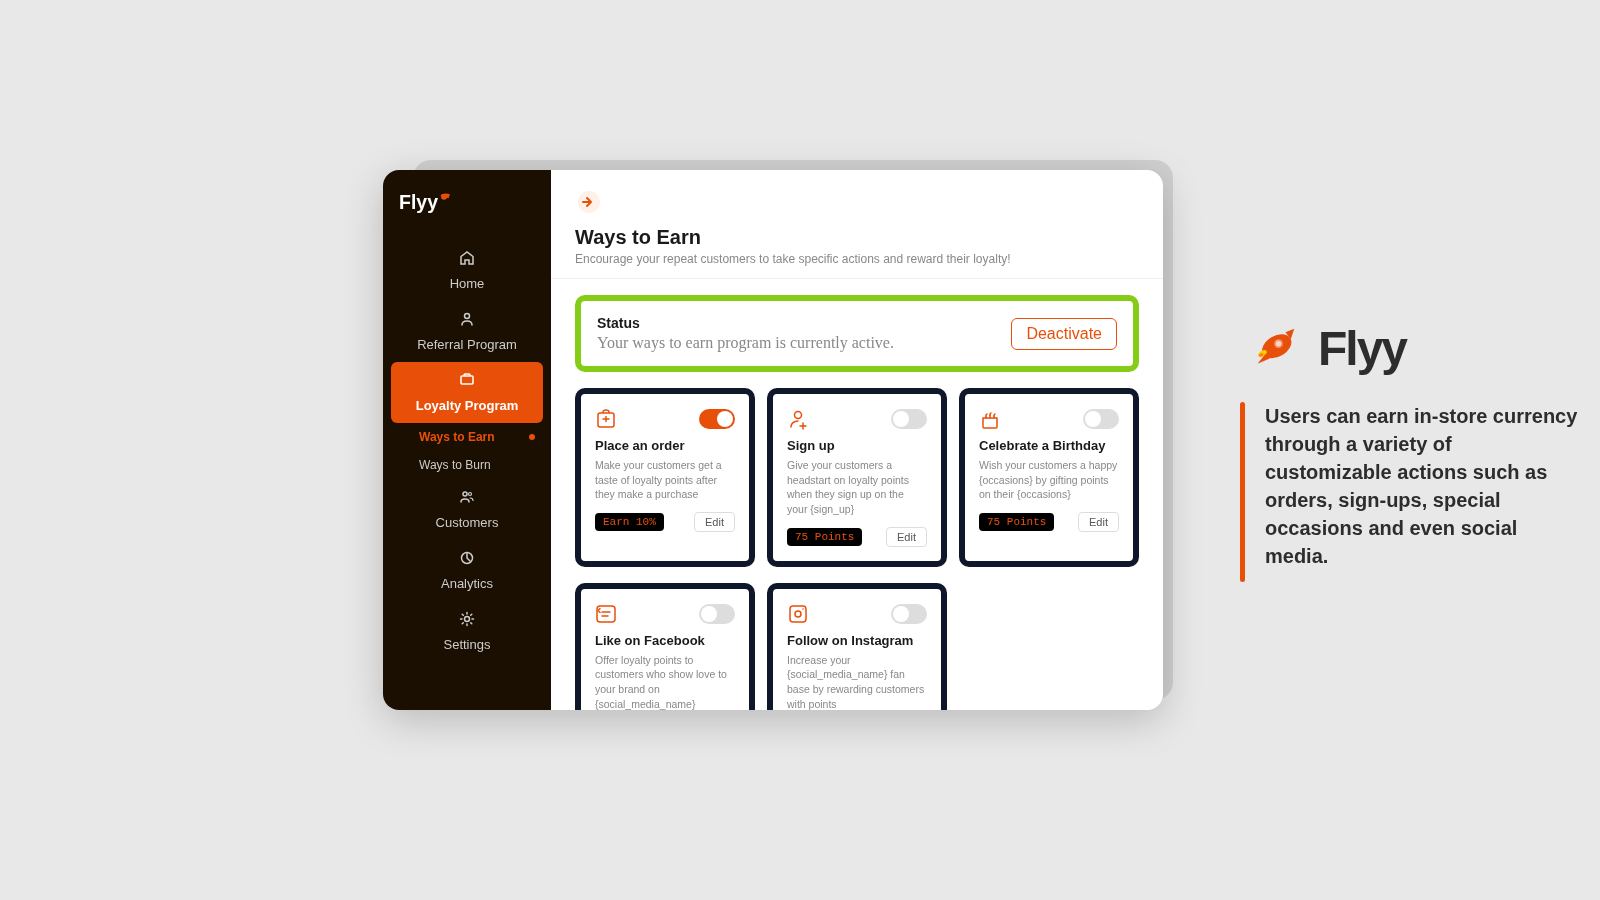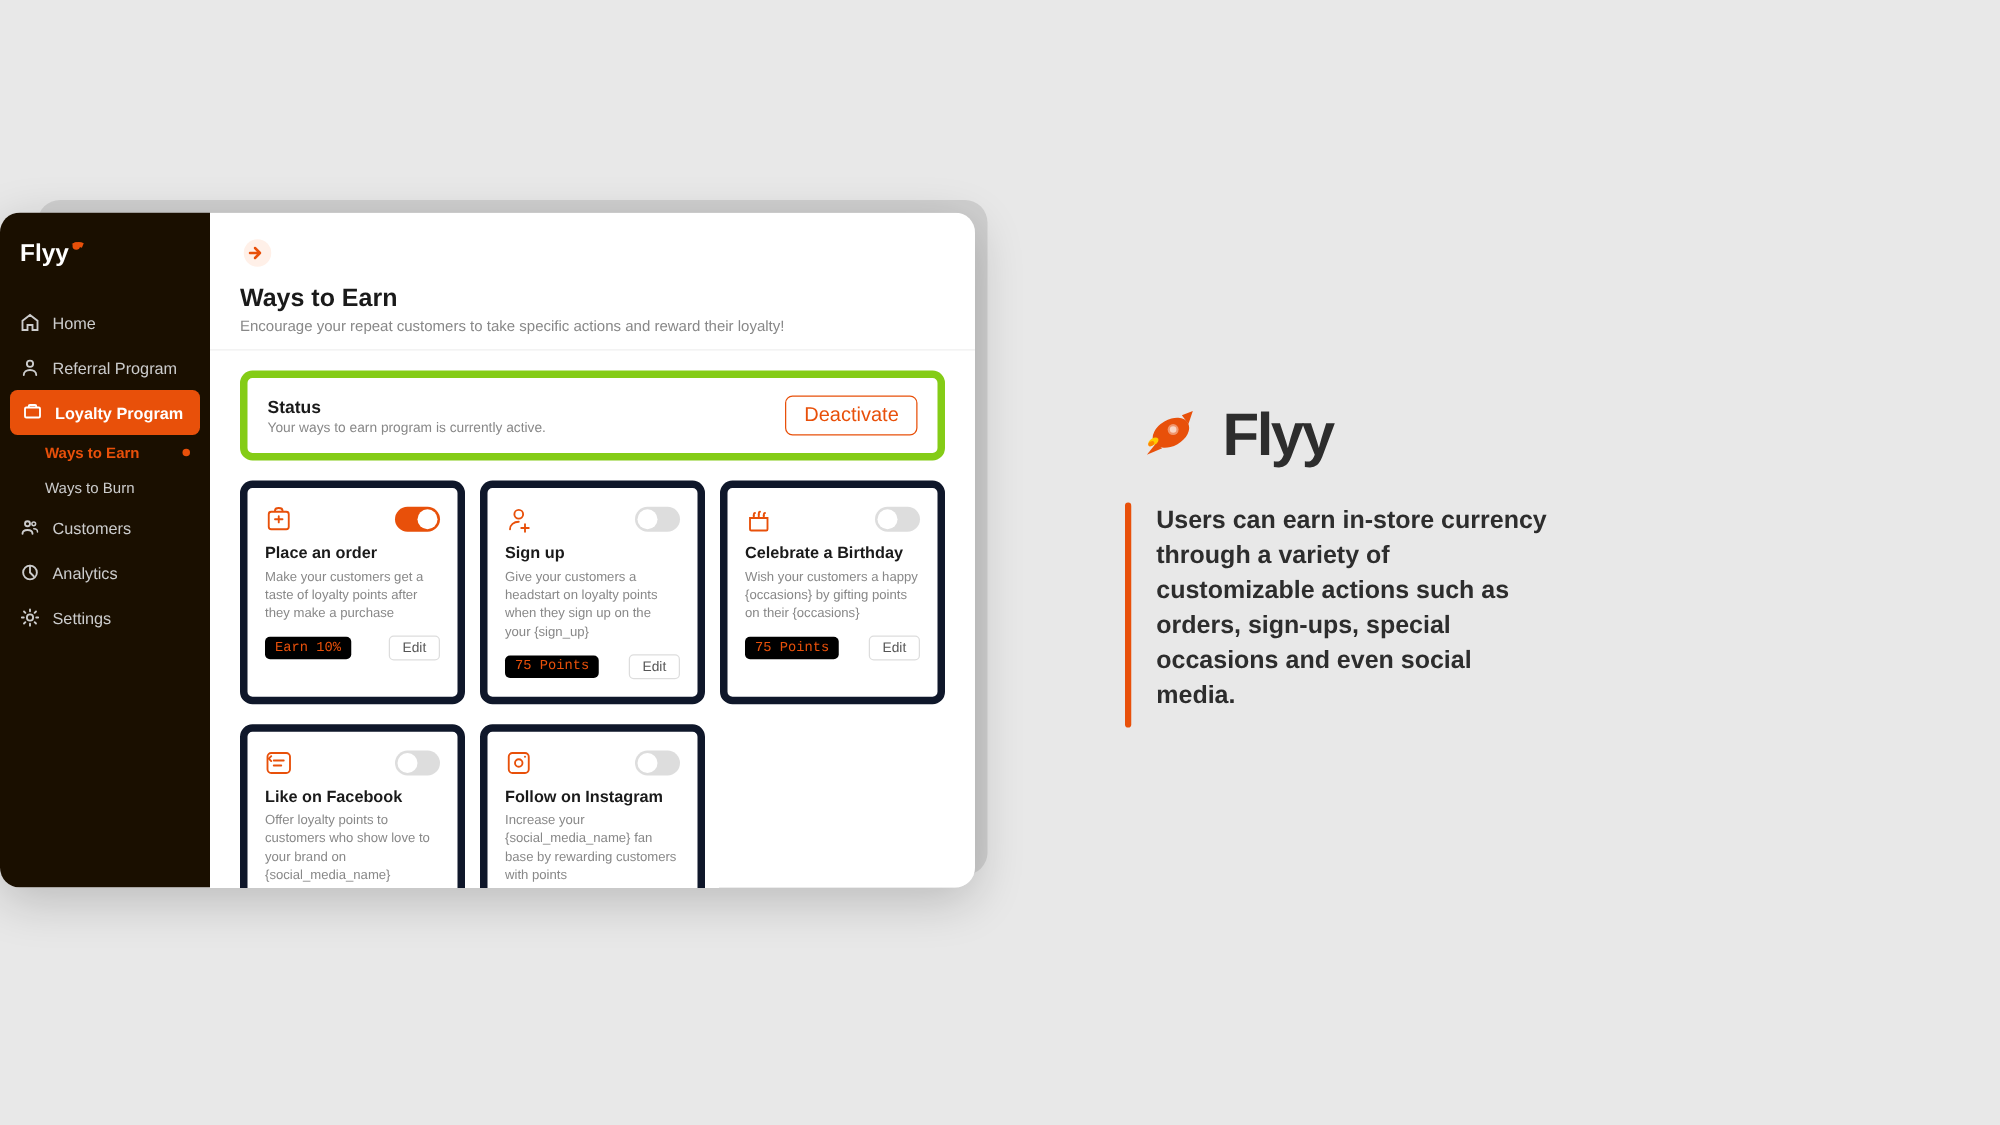--- a/index.html
+++ b/index.html
@@ -10,24 +10,24 @@
       font-family: -apple-system, BlinkMacSystemFont, 'Segoe UI', sans-serif;
       overflow: hidden;
       display: flex;
       align-items: center;
       justify-content: center;
     }
 
     .scene {
       display: flex;
       align-items: center;
-      justify-content: flex-start;
+      justify-content: flex-end;
       width: 100%;
       height: 100%;
-      gap: 80px;
+      gap: 37px;
     }
 
     
     .app-wrapper {
       position: relative;
       width: 800px;
       height: 560px;
     }
 
     
@@ -84,20 +84,21 @@
 
     .nav-item {
       display: flex;
       align-items: center;
       padding: 10px 16px;
       color: #ccc;
       font-size: 13px;
       cursor: pointer;
       gap: 10px;
       border-radius: 0;
+      flex-direction: column;
     }
 
     .nav-item.active {
       background: #e8500a;
       color: #fff;
       border-radius: 6px;
       margin: 0 8px;
       padding: 10px 10px;
       font-weight: bold;
     }
@@ -185,22 +186,23 @@
     }
 
     .status-left .status-title {
       font-size: 14px;
       font-weight: 600;
       color: #1a1a1a;
       margin-bottom: 3px;
     }
 
     .status-left .status-desc {
-      font-size: 11px;
+      font-size: 16px;
       color: #888;
+      font-family: Liberation Serif, serif;
     }
 
     .deactivate-btn {
       border: 1px solid #e8500a;
       background: transparent;
       color: #e8500a;
       padding: 6px 14px;
       border-radius: 6px;
       font-size: 16px;
       cursor: pointer;

